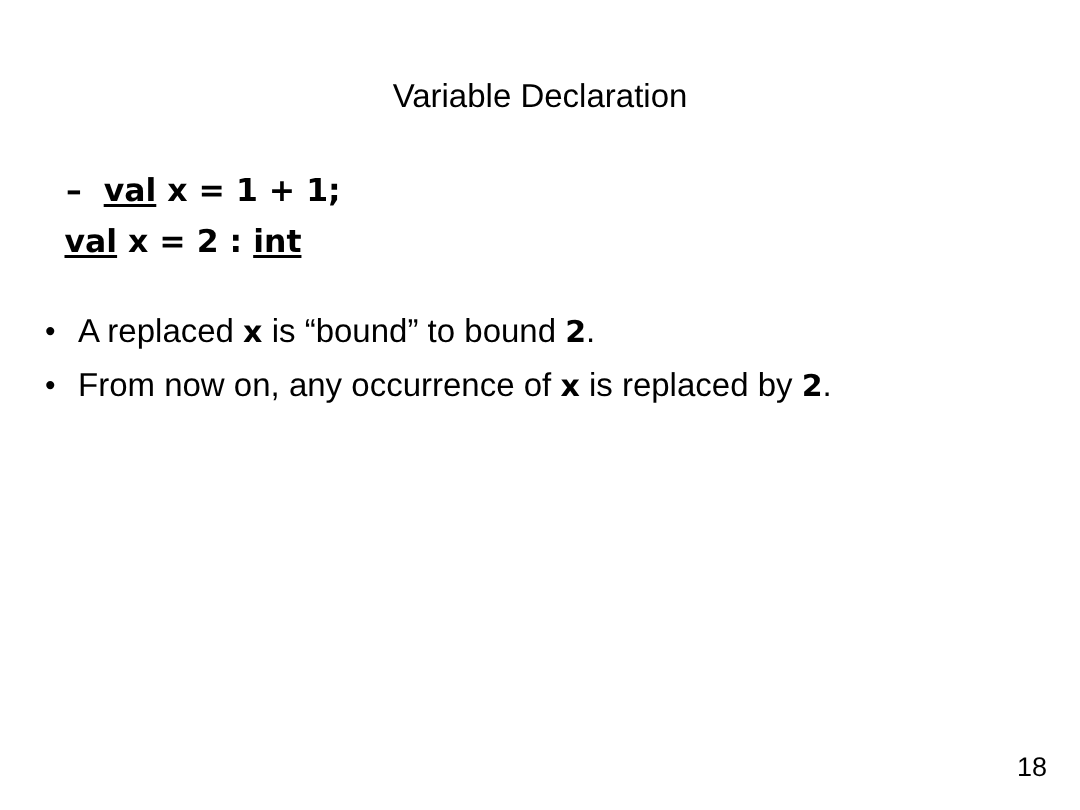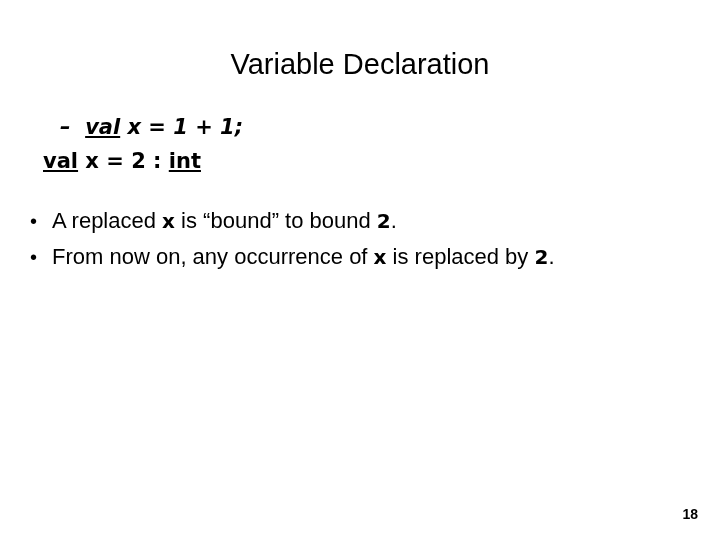--- a/index.html
+++ b/index.html
@@ -23,21 +23,21 @@
   }
 
   
   .slide-title {
     position: absolute;
     left: 0;
     top: 44px;
     width: 720px;
     text-align: center;
     font-family: "Liberation Sans", sans-serif;
-    font-size: 29px;
+    font-size: 22px;
     font-weight: 400;
     line-height: 40px;
     letter-spacing: 0px;
     color: #000000;
     white-space: nowrap;
   }
 
   
   .code-block {
     position: absolute;
@@ -49,22 +49,21 @@
 
   .code-line {
     font-family: "DejaVu Sans", sans-serif;
     font-size: 21px;
     font-weight: 700;
     line-height: 34px;
     color: #000000;
     white-space: pre;
   }
   .code-line.line-first {
-    padding-left: 60px;
-    font-style: italic;
+    padding-left: 44px;
   }
   .code-line.line-second {
     padding-left: 43px;
   }
 
   .dash-marker {
     display: inline-block;
     font-family: "DejaVu Sans", sans-serif;
     font-weight: 700;
     font-size: 21px;
@@ -108,22 +107,22 @@
   .strong {
     font-weight: 400;
   }
 
   
   .page-number {
     position: absolute;
     right: 22px;
     bottom: 18px;
     font-family: "Liberation Sans", sans-serif;
-    font-size: 14px;
-    font-weight: 700;
+    font-size: 18px;
+    font-weight: 400;
     color: #000000;
   }
 </style>
 </head>
 <body>
 
 <div class="slide">
 
   <div class="slide-title">Variable Declaration</div>
 

